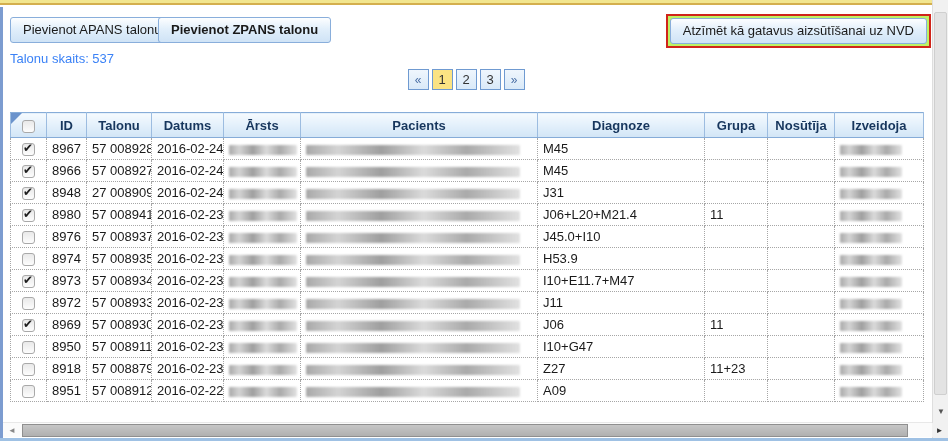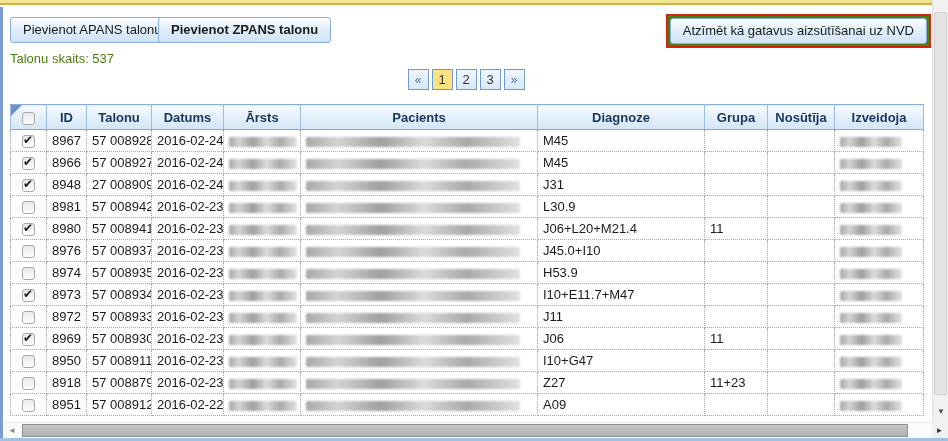--- a/index.html
+++ b/index.html
@@ -16,37 +16,37 @@
   .bottom-border { position:absolute; left:0; top:438px; width:948px; height:3px; background:#9FC1E4; }
 
   
   .btn {
     height:26px; padding:3px 12px 4px 12px; font-family:"Liberation Sans",sans-serif;
     font-size:13px; color:#1a1a1a; cursor:pointer; border:1px solid #89AEDB; border-radius:3px;
     background:linear-gradient(#FDFEFF, #E2EFFB 45%, #CFE3F6);
   }
   .btn-apans { position:absolute; left:10px; top:17px; }
   .btn-zpans { position:absolute; left:158px; top:17px;font-weight:bold; }
-  .nvd-outline { position:absolute; right:17px; top:14px; border:2px solid #D0241A; padding:2px; background:#4d7c0f; }
+  .nvd-outline { position:absolute; right:17px; top:14px; border:2px solid #D0241A; padding:2px; background:#bef264; }
   .nvd-outline .btn { position:static; display:block; }
 
-  .count { position:absolute; left:10px; top:51px; font-size:13px; color:#4d7c0f; }
+  .count { position:absolute; left:10px; top:51px; font-size:13px; color:#3b82f6; }
 
   
   .pagination { position:absolute; left:0; top:69px; width:932px; display:flex; justify-content:center; gap:3px; }
   .page-btn {
     min-width:21px; height:21px; padding:0 4px; display:flex; align-items:center; justify-content:center;
     border:1px solid #6F9AD1; background:linear-gradient(#EFF6FD,#D9E9F8);
     font-size:13px; color:#333; cursor:pointer; font-family:"Liberation Sans",sans-serif;
   }
   .page-btn.nav { color:#4A6FA5; font-size:12px; }
   .page-btn.active { background:#FBE383; border-color:#6F9AD1; }
 
   
-  .table-wrap { position:absolute; left:10px; top:104px; width:914px; height:319px; overflow:hidden; }
+  .table-wrap { position:absolute; left:10px; top:112px; width:914px; height:319px; overflow:hidden; }
   table { border-collapse:collapse; table-layout:fixed; width:913px; font-size:13px; }
   thead th {
     height:25px; padding:0 4px; text-align:center; font-weight:bold; font-size:13px; color:#17365D;
     background:linear-gradient(#F5FAFE, #E3F0FB 50%, #D2E5F6);
     border:1px solid #9CBCE0; border-top-color:#86ACD8; border-bottom-color:#86ACD8;
     position:relative; white-space:nowrap; overflow:hidden;
   }
   tbody td {
     height:22px; padding:0 5px; border:1px dotted #A6A6A6; background:#fff; color:#1a1a1a;
     white-space:nowrap; overflow:hidden;
@@ -181,34 +181,20 @@
     <td class="c-date">2016-02-24</td>
     <td><span class="redact w-arsts"></span></td>
     <td><span class="redact w-pacients"></span></td>
     <td>J31</td>
     <td></td>
     <td></td>
     <td><span class="redact w-izveidoja"></span></td>
   </tr>
         <tr>
     <td class="c-check">
-      <input type="checkbox" style="">
-    </td>
-    <td class="c-id">8981</td>
-    <td class="c-num">57 008942</td>
-    <td class="c-date">2016-02-23</td>
-    <td><span class="redact w-arsts"></span></td>
-    <td><span class="redact w-pacients"></span></td>
-    <td>L30.9</td>
-    <td></td>
-    <td></td>
-    <td><span class="redact w-izveidoja"></span></td>
-  </tr>
-        <tr>
-    <td class="c-check">
       <input type="checkbox" checked="" style="">
     </td>
     <td class="c-id">8980</td>
     <td class="c-num">57 008941</td>
     <td class="c-date">2016-02-23</td>
     <td><span class="redact w-arsts"></span></td>
     <td><span class="redact w-pacients"></span></td>
     <td>J06+L20+M21.4</td>
     <td>11</td>
     <td></td>

